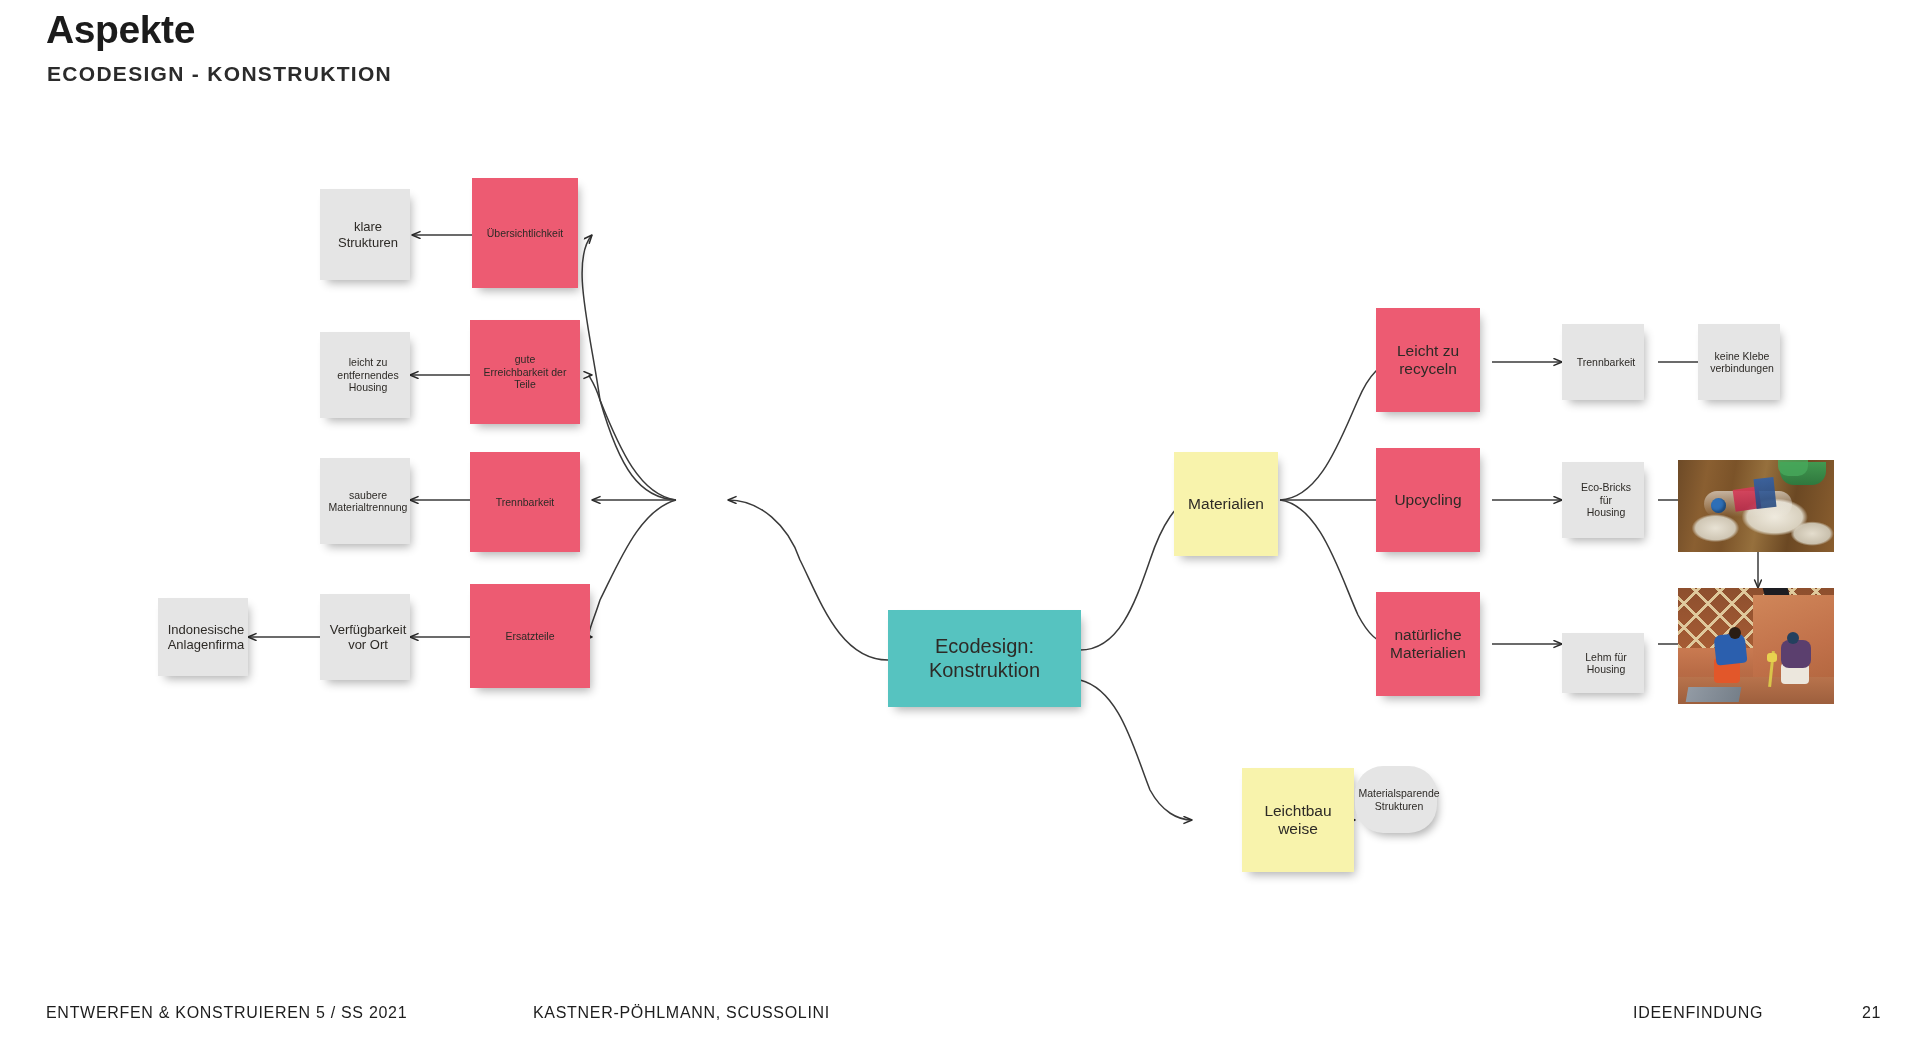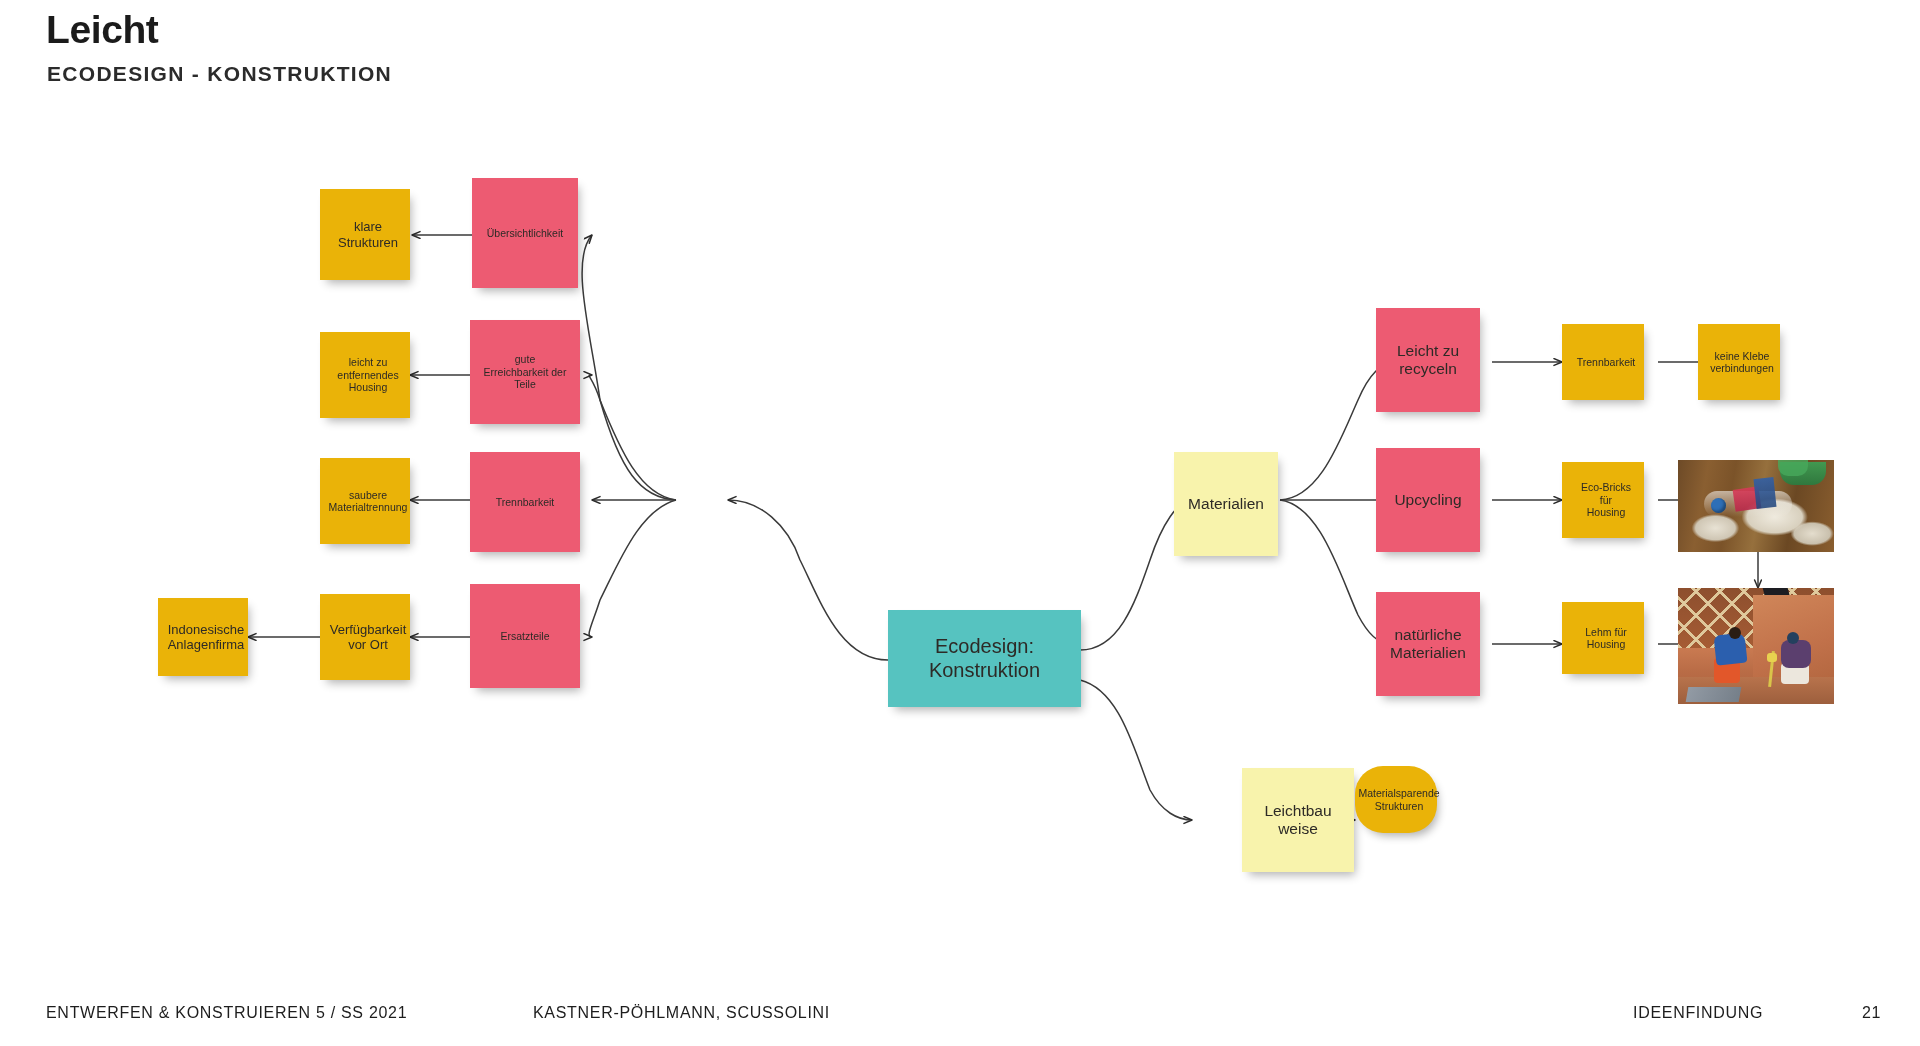--- a/index.html
+++ b/index.html
@@ -41,21 +41,21 @@
     position:absolute;
     box-sizing:border-box;
     display:flex;align-items:center;justify-content:center;
     text-align:center;
     color:#2d2a26;
     line-height:1.18;
     padding:4px 6px;
     box-shadow:4px 6px 9px -3px rgba(0,0,0,0.30);
   }
   .note span{display:block;white-space:pre-line;}
-  .green{background:#eab308;padding-left:12px;}
+  .green{background:#e5e5e5;padding-left:12px;}
   .pink{background:#ed5b72;}
   .yellow{background:#f8f3ac;}
   .teal{background:#56c3c0;}
 
   
   .fs-sm{font-size:10.5px;}
   .fs-md{font-size:13px;}
   .fs-lg{font-size:15.5px;}
   .fs-xl{font-size:20px;}
 
@@ -105,21 +105,21 @@
   .photo-clay .w2-legs{position:absolute;left:66%;top:65%;width:18%;height:18%;background:#ece7dd;border-radius:4px;}
   .photo-clay .tool{position:absolute;left:59%;top:54%;width:3px;height:36px;background:#d9c54a;transform:rotate(6deg);}
   .photo-clay .glove{position:absolute;left:57%;top:56%;width:10px;height:9px;border-radius:3px;background:#e8d24f;}
   .photo-clay .dark-beam{position:absolute;left:56%;top:0%;width:16%;height:16%;background:#1d1d22;transform:skewX(14deg);}
 </style>
 </head>
 <body>
 
 <div id="slide">
 
-  <div class="title">Leicht</div>
+  <div class="title">Aspekte</div>
   <div class="subtitle">ECODESIGN - KONSTRUKTION</div>
 
   <svg id="wires" viewBox="0 0 1920 1046">
     <defs>
       <marker id="ah" markerWidth="11" markerHeight="11" refX="9" refY="4" orient="auto" markerUnits="userSpaceOnUse">
         <path d="M1,0.6 L9,4 L1,7.4" fill="none" stroke="#2b2b2b" stroke-width="1.5" stroke-linecap="round" stroke-linejoin="round"></path>
       </marker>
     </defs>
     <g fill="none" stroke="#3a3a3a" stroke-width="1.5" marker-end="url(#ah)">
 
@@ -194,21 +194,21 @@
   </div>
 
   <div class="note pink fs-sm" style="left:472px;top:178px;width:106px;height:110px;">
     <span>Übersichtlichkeit</span>
   </div>
 
   <div class="note pink fs-sm" style="left:470px;top:452px;width:110px;height:100px;">
     <span>Trennbarkeit</span>
   </div>
 
-  <div class="note pink fs-sm" style="left:470px;top:584px;width:110px;height:104px;">
+  <div class="note pink fs-sm" style="left:470px;top:584px;width:120px;height:104px;">
     <span>Ersatzteile</span>
   </div>
 
 
   <div class="note teal fs-xl" style="left:888px;top:610px;width:193px;height:97px;">
     <span>Ecodesign:
 Konstruktion</span>
   </div>
 
   <div class="note yellow fs-lg" style="left:1174px;top:452px;width:104px;height:104px;">
@@ -241,21 +241,21 @@
   <div class="note green fs-sm" style="left:1698px;top:324px;width:82px;height:76px;">
     <span>keine Klebe
 verbindungen</span>
   </div>
 
   <div class="note green fs-sm" style="left:1562px;top:462px;width:82px;height:76px;">
     <span>Eco-Bricks für
 Housing</span>
   </div>
 
-  <div class="note green fs-sm" style="left:1562px;top:602px;width:82px;height:72px;">
+  <div class="note green fs-sm" style="left:1562px;top:633px;width:82px;height:60px;">
     <span>Lehm für
 Housing</span>
   </div>
 
   <div class="note green fs-sm" style="left:1355px;top:766px;width:82px;height:67px;border-radius:28px;">
     <span>Materialsparende
 Strukturen</span>
   </div>
 
   <div class="photo photo-bottles" style="left:1678px;top:460px;width:156px;height:92px;">

